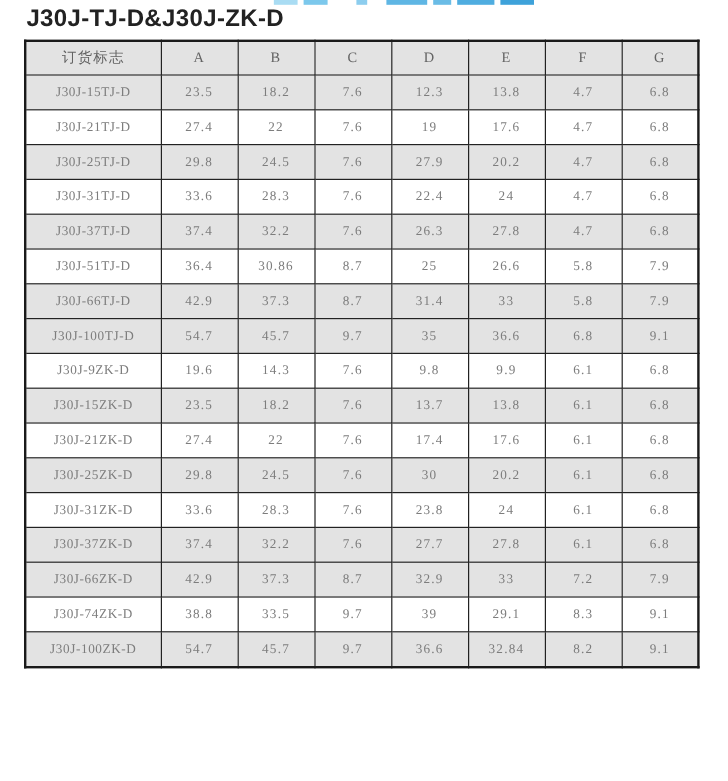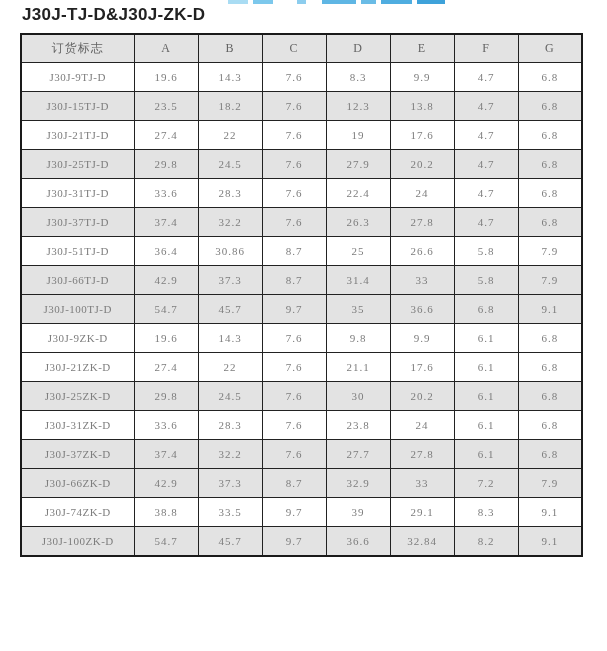--- a/index.html
+++ b/index.html
@@ -34,21 +34,21 @@
   .f3 { width: 9px;  background: #8ccdee; margin-right: 16px; }
   .f4 { width: 34px; background: #5fb6e4; margin-right: 5px; }
   .f5 { width: 15px; background: #6abce6; margin-right: 5px; }
   .f6 { width: 31px; background: #4fade0; margin-right: 5px; }
   .f7 { width: 28px; background: #3ea2da; }
 
   .page-title {
     position: absolute;
     top: 5px;
     left: 22px;
-    font-size: 17px;
+    font-size: 20px;
     font-weight: 600;
     letter-spacing: 0.3px;
     color: #222222;
   }
 
   table.spec {
     position: absolute;
     left: 20px;
     top: 33px;
     width: 561px;
@@ -113,30 +113,20 @@
         <th>A</th>
         <th>B</th>
         <th>C</th>
         <th>D</th>
         <th>E</th>
         <th>F</th>
         <th>G</th>
       </tr>
   </thead>
   <tbody id="table-body">
-      <tr>
-        <td class="label-cell">J30J-9TJ-D</td>
-        <td>19.6</td>
-        <td>14.3</td>
-        <td>7.6</td>
-        <td>8.3</td>
-        <td>9.9</td>
-        <td>4.7</td>
-        <td>6.8</td>
-      </tr>
       <tr class="shade">
         <td class="label-cell">J30J-15TJ-D</td>
         <td>23.5</td>
         <td>18.2</td>
         <td>7.6</td>
         <td>12.3</td>
         <td>13.8</td>
         <td>4.7</td>
         <td>6.8</td>
       </tr>
@@ -213,26 +203,36 @@
       <tr>
         <td class="label-cell">J30J-9ZK-D</td>
         <td>19.6</td>
         <td>14.3</td>
         <td>7.6</td>
         <td>9.8</td>
         <td>9.9</td>
         <td>6.1</td>
         <td>6.8</td>
       </tr>
+      <tr class="shade">
+        <td class="label-cell">J30J-15ZK-D</td>
+        <td>23.5</td>
+        <td>18.2</td>
+        <td>7.6</td>
+        <td>13.7</td>
+        <td>13.8</td>
+        <td>6.1</td>
+        <td>6.8</td>
+      </tr>
       <tr>
         <td class="label-cell">J30J-21ZK-D</td>
         <td>27.4</td>
         <td>22</td>
         <td>7.6</td>
-        <td>21.1</td>
+        <td>17.4</td>
         <td>17.6</td>
         <td>6.1</td>
         <td>6.8</td>
       </tr>
       <tr class="shade">
         <td class="label-cell">J30J-25ZK-D</td>
         <td>29.8</td>
         <td>24.5</td>
         <td>7.6</td>
         <td>30</td>

